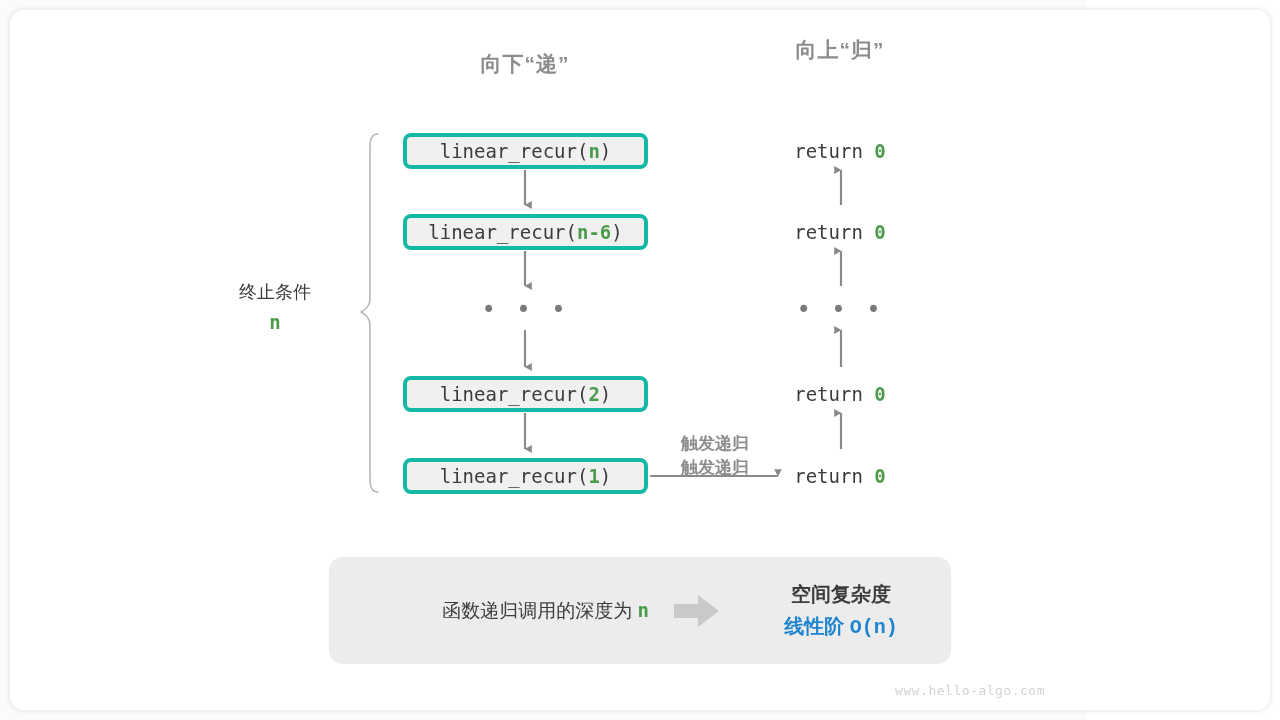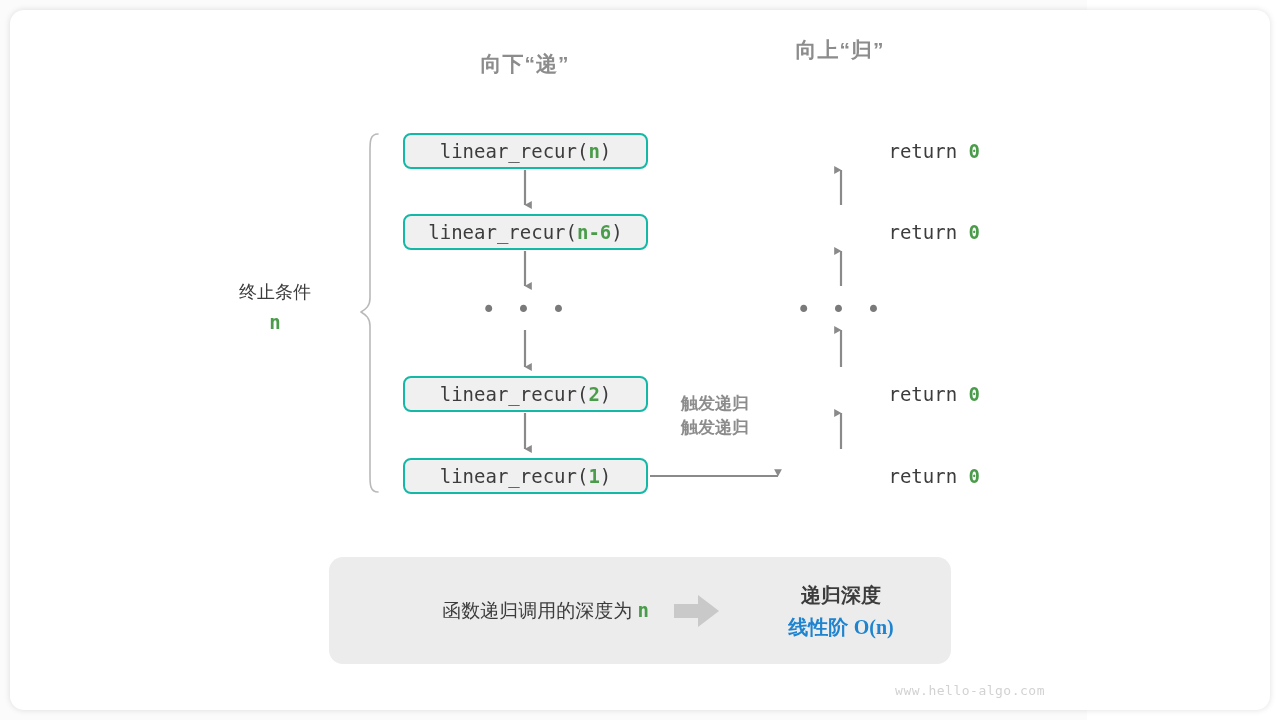--- a/index.html
+++ b/index.html
@@ -45,21 +45,21 @@
   #header-up   { left: 700px; top: 36px; width: 280px; }
 
   
   .call-box {
     position: absolute;
     left: 403px;
     width: 245px;
     height: 36px;
     box-sizing: border-box;
     background: #f0f0f0;
-    border: 2px solid #14b8a6;
+    border: 4px solid #14b8a6;
     border-radius: 8px;
     display: flex;
     align-items: center;
     justify-content: center;
     font-family: "DejaVu Sans Mono", monospace;
     font-size: 19px;
     color: #3c3c3c;
     white-space: pre;
   }
   .call-box .hl { color: #4a9c4a; font-weight: bold; }
@@ -70,21 +70,21 @@
     left: 700px;
     width: 280px;
     text-align: center;
     font-family: "DejaVu Sans Mono", monospace;
     font-size: 19px;
     color: #3c3c3c;
     white-space: pre;
     height: 36px;
     display: flex;
     align-items: center;
-    justify-content: flex-end;
+    justify-content: center;
   }
   .ret-label .hl { color: #4a9c4a; font-weight: bold; }
 
   
   .ellipsis {
     position: absolute;
     width: 280px;
     text-align: center;
     font-family: "DejaVu Sans Mono", monospace;
     font-size: 24px;
@@ -120,21 +120,21 @@
     color: #4a9c4a;
     font-weight: bold;
     font-family: "DejaVu Sans Mono", monospace;
     font-size: 19px;
   }
 
   
   #terminate-note {
     position: absolute;
     left: 640px;
-    top: 392px;
+    top: 432px;
     width: 150px;
     text-align: center;
     font-size: 17px;
     font-weight: bold;
     color: #8c8c8c;
     line-height: 24px;
   }
 
   
   #summary {
@@ -178,21 +178,21 @@
     font-weight: bold;
     color: #3c3c3c;
   }
   #summary-right .sr-value {
     display: block;
     font-size: 20px;
     font-weight: bold;
     color: #1f84d0;
   }
   #summary-right .sr-value .mono {
-    font-family: Liberation Serif, serif;
+    font-family: Liberation Mono, monospace;
   }
 
   
   #watermark {
     position: absolute;
     right: 42px;
     bottom: 22px;
     font-family: "DejaVu Sans Mono", monospace;
     font-size: 13px;
     color: #d2d2d2;
@@ -301,19 +301,19 @@
       <div><span>函数递归调用的深度为 </span><span class="hl">n</span></div>
     </div>
 
     <div id="summary-arrow">
       <svg width="46" height="34" viewBox="0 0 46 34" xmlns="http://www.w3.org/2000/svg">
         <path d="M0,10 L24,10 L24,1 L45,17 L24,33 L24,24 L0,24 Z" fill="#c9c9c9"></path>
       </svg>
     </div>
 
     <div id="summary-right">
-      <span class="sr-title">递归深度</span>
+      <span class="sr-title">空间复杂度</span>
       <span class="sr-value"><span>线性阶 </span><span class="mono">O(n)</span></span>
     </div>
   </div>
 
   <div id="watermark">www.hello-algo.com</div>
 </div>
 
 </body></html>

